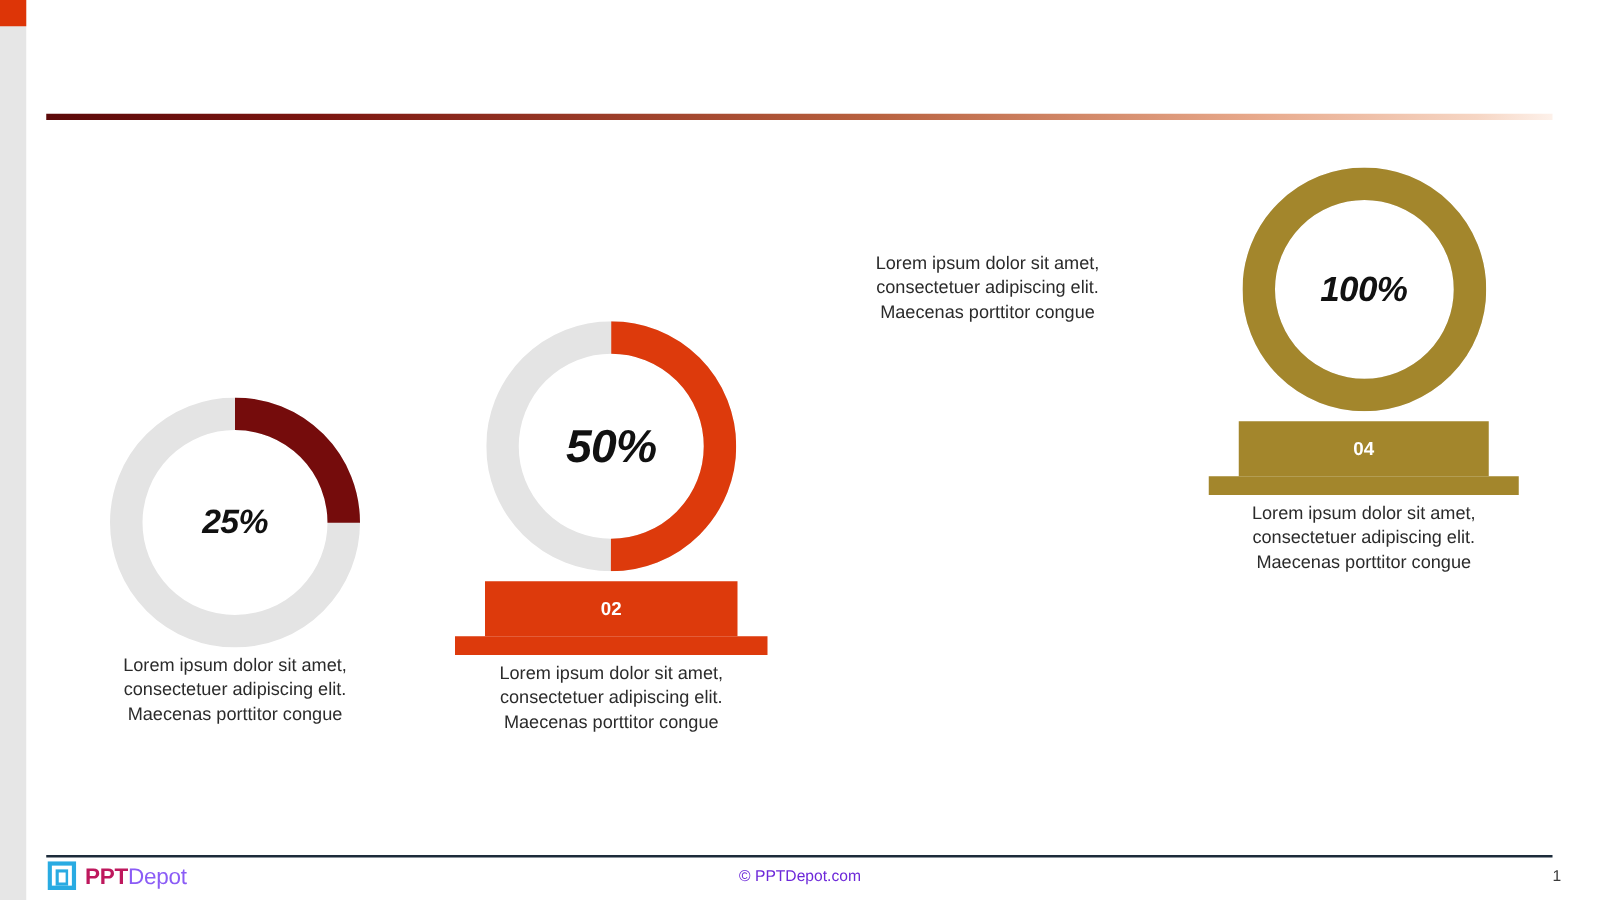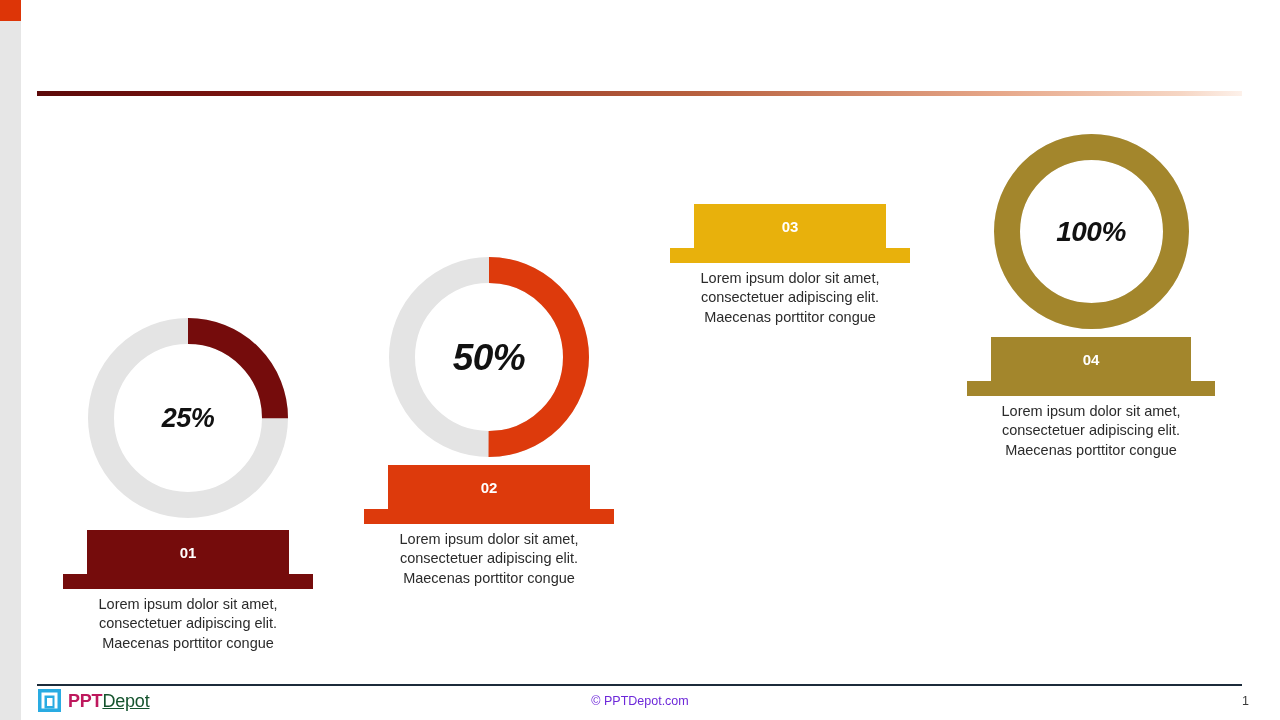--- a/index.html
+++ b/index.html
@@ -136,21 +136,21 @@
     width: 23px;
     height: 23px;
     position: relative;
   }
   .logo-text {
     font-size: 18px;
     line-height: 1;
     letter-spacing: -0.2px;
   }
   .logo-text .b { font-weight: bold; color: #be185d; }
-  .logo-text .n { font-weight: normal; color: #14532d; text-decoration: underline; }
+  .logo-text .n { font-weight: normal; color: #8b5cf6; }
 
   .copyright {
     position: absolute;
     left: 0;
     right: 0;
     top: 694px;
     text-align: center;
     font-size: 12.5px;
     color: #6d28d9;
   }
@@ -173,25 +173,20 @@
 
   <div id="cards">
       <div class="card" style="left: 38px; top: 318px;">
         <div class="donut-wrap" style="width: 200px; height: 200px;">
           <svg width="200" height="200" viewBox="0 0 200 200">
             <circle cx="100" cy="100" r="87" fill="none" stroke="#e4e4e4" stroke-width="26"></circle>
             <circle cx="100" cy="100" r="87" fill="none" stroke="#750c0c" stroke-width="26" stroke-dasharray="136.66 409.98" transform="rotate(-90 100 100)"></circle>
           </svg>
           <div class="donut-label" style="font-size: 27px;">25%</div>
         </div>
-        <div class="ribbon" style="width: 250px; height: 59px; margin-top: 12px;">
-          <div class="ribbon-base" style="background: rgb(117, 12, 12);"></div>
-          <div class="ribbon-plate" style="background: rgb(117, 12, 12);"></div>
-          <div class="ribbon-num">01</div>
-        </div>
         <div class="caption">Lorem ipsum dolor sit amet,
 consectetuer adipiscing elit.
 Maecenas porttitor congue</div>
       </div>
       <div class="card" style="left: 339px; top: 257px;">
         <div class="donut-wrap" style="width: 200px; height: 200px;">
           <svg width="200" height="200" viewBox="0 0 200 200">
             <circle cx="100" cy="100" r="87" fill="none" stroke="#e4e4e4" stroke-width="26"></circle>
             <circle cx="100" cy="100" r="87" fill="none" stroke="#dd3a0c" stroke-width="26" stroke-dasharray="273.32 273.32" transform="rotate(-90 100 100)"></circle>
           </svg>
@@ -200,25 +195,20 @@
         <div class="ribbon" style="width: 250px; height: 59px; margin-top: 8px;">
           <div class="ribbon-base" style="background: rgb(221, 58, 12);"></div>
           <div class="ribbon-plate" style="background: rgb(221, 58, 12);"></div>
           <div class="ribbon-num">02</div>
         </div>
         <div class="caption">Lorem ipsum dolor sit amet,
 consectetuer adipiscing elit.
 Maecenas porttitor congue</div>
       </div>
       <div class="card" style="left: 640px; top: 196px;">
-        <div class="ribbon" style="width: 240px; height: 59px; margin-top: 8px;">
-          <div class="ribbon-base" style="background: rgb(232, 177, 12);"></div>
-          <div class="ribbon-plate" style="background: rgb(232, 177, 12);"></div>
-          <div class="ribbon-num">03</div>
-        </div>
         <div class="caption">Lorem ipsum dolor sit amet,
 consectetuer adipiscing elit.
 Maecenas porttitor congue</div>
       </div>
       <div class="card" style="left: 941px; top: 134px;">
         <div class="donut-wrap" style="width: 195px; height: 195px;">
           <svg width="195" height="195" viewBox="0 0 195 195">
             <circle cx="97.5" cy="97.5" r="84.5" fill="none" stroke="#e4e4e4" stroke-width="26"></circle>
             <circle cx="97.5" cy="97.5" r="84.5" fill="none" stroke="#a3862c" stroke-width="26" stroke-dasharray="530.93 0.00" transform="rotate(-90 97.5 97.5)"></circle>
           </svg>

